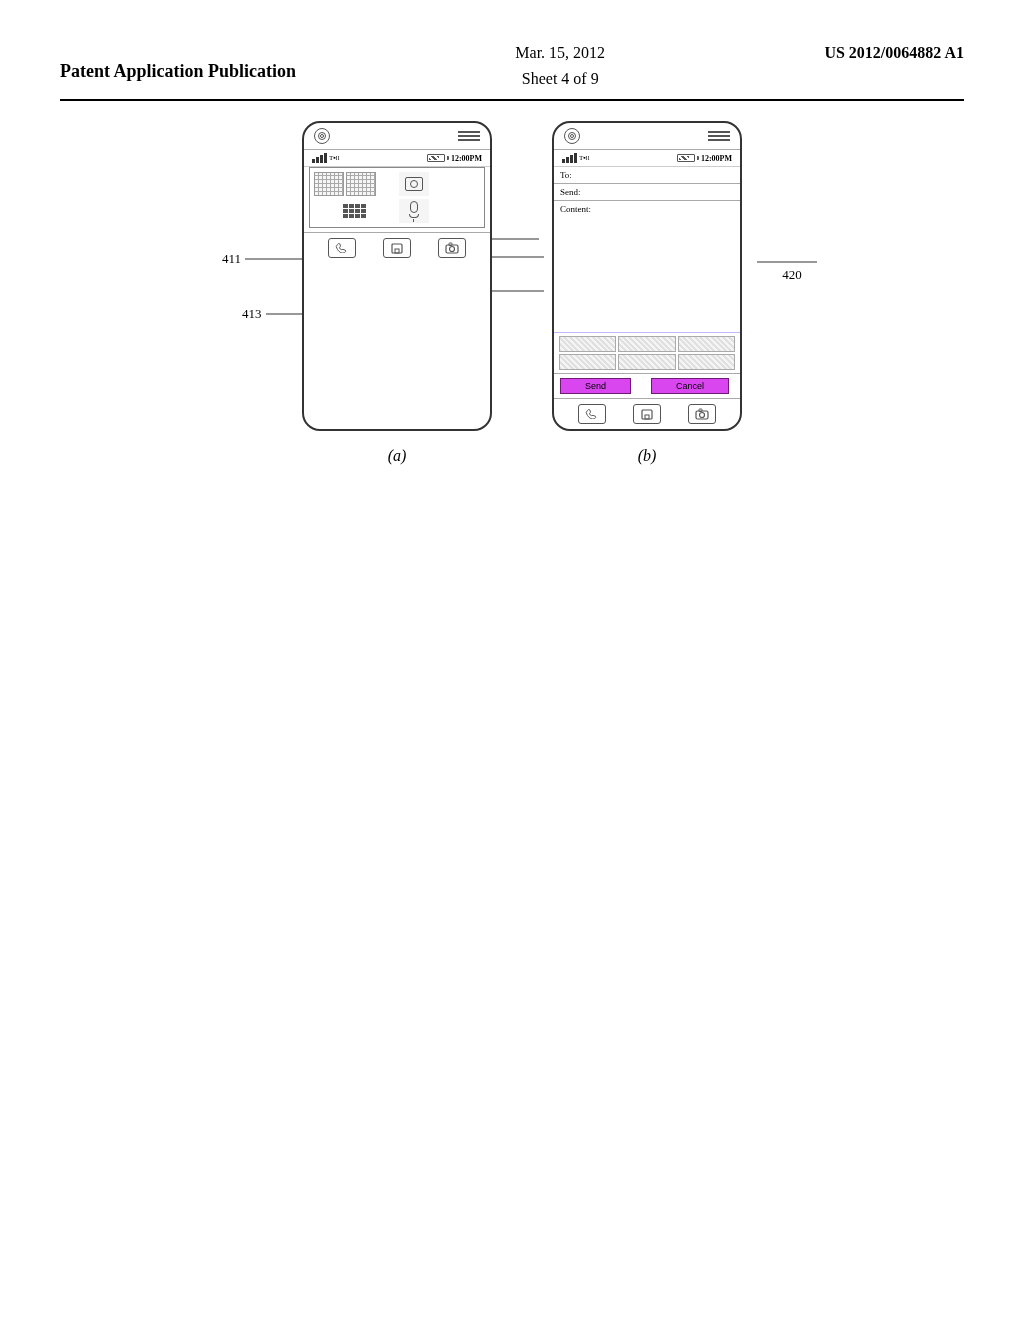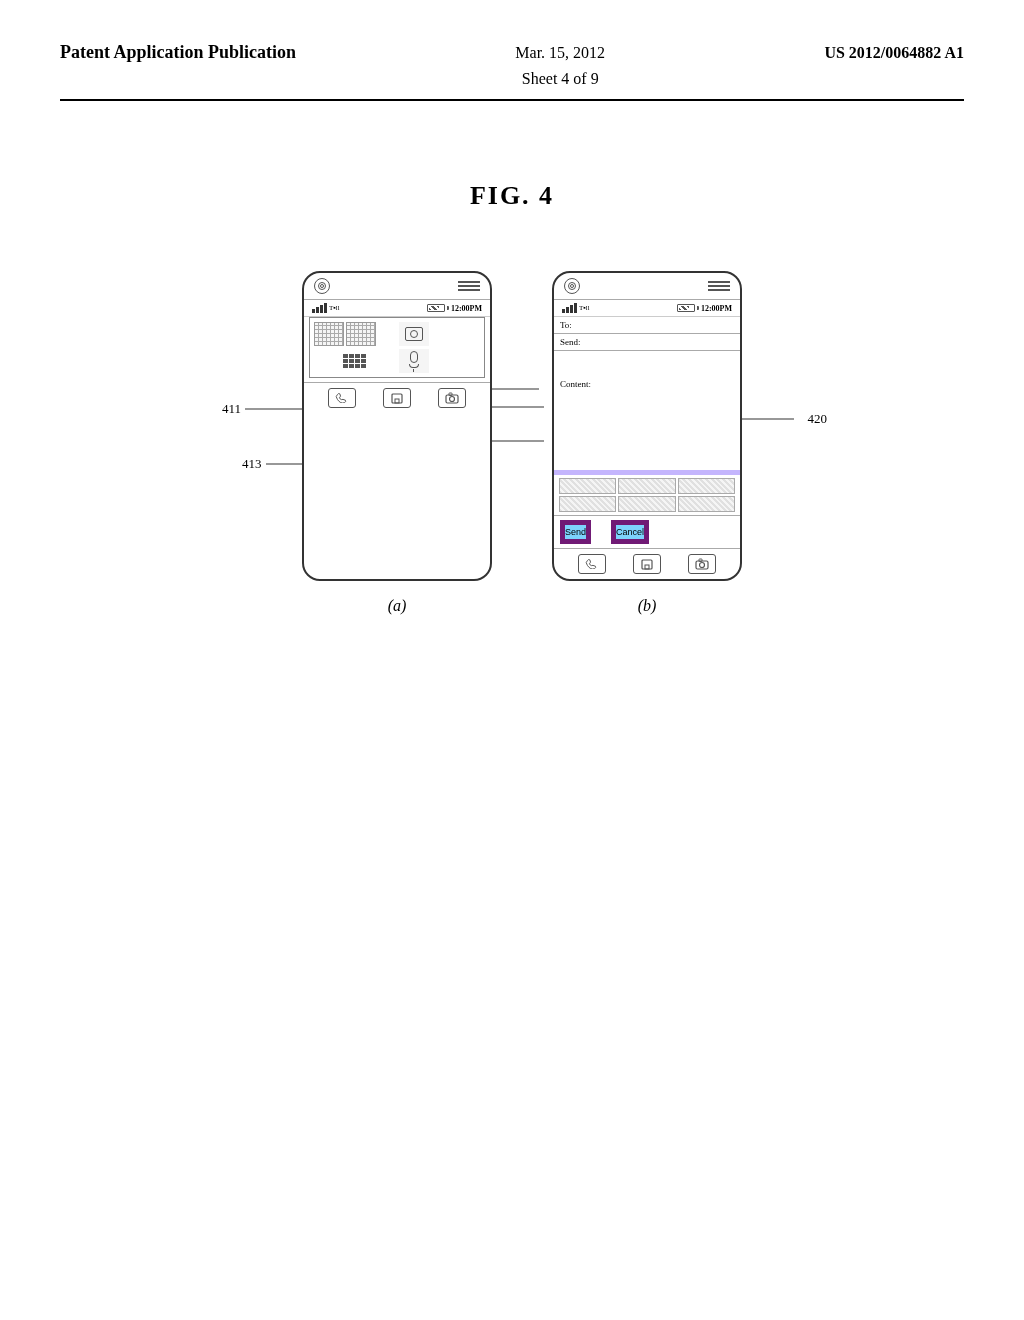--- a/index.html
+++ b/index.html
@@ -24,20 +24,21 @@
       justify-content: space-between;
       align-items: flex-start;
       border-bottom: 2px solid #000;
       padding-bottom: 8px;
       margin-bottom: 8px;
     }
     .header-left {
       font-size: 18px;
       font-weight: bold;
       line-height: 1.4;
+      margin-top: 19px;
     }
     .header-center {
       font-size: 16px;
       text-align: center;
       line-height: 1.6;
     }
     .header-right {
       font-size: 16px;
       font-weight: bold;
       text-align: left;
@@ -294,25 +295,24 @@
       display: flex;
       flex-direction: column;
     }
     .msg-field-row {
       border-bottom: 1px solid #aaa;
       padding: 3px 6px;
       font-size: 9px;
     }
     .msg-content-area {
       flex: 1;
-      border-bottom: 5px solid #c4b5fd;
+      border-bottom: 1px solid #c4b5fd;
       padding: 3px 6px;
       font-size: 9px;
       min-height: 40px;
-      margin-top: 25px;
     }
 
     
     .kb-area-b {
       padding: 3px 5px;
       display: flex;
       flex-direction: column;
       gap: 2px;
     }
     .kb-row-b {
@@ -335,44 +335,43 @@
     
     .msg-actions {
       display: flex;
       justify-content: flex-start;
       gap: 20px;
       padding: 4px 6px;
       border-top: 1px solid #aaa;
     }
     .msg-btn {
       font-size: 9px;
-      border: 5px solid #701a75;
-      padding: 2px 0;
-      background: #7dd3fc;
+      border: 1px solid #701a75;
+      padding: 2px 24px;
+      background: #d946ef;
     }
   </style>
 </head>
 <body>
 
 <div class="page">
 
   <div class="header">
     <div class="header-left">
       <span>Patent Application Publication</span>
     </div>
     <div class="header-center">
       <div>Mar. 15, 2012</div>
       <div>Sheet 4 of 9</div>
     </div>
     <div class="header-right">
       <div>US 2012/0064882 A1</div>
     </div>
   </div>
 
-  <div class="figure-title">FIG.  4</div>
 
   <div class="diagram-container">
 
     <div class="phone-wrapper" style="position:relative; margin-left: 80px;">
 
       <div style="position:absolute; top:130px; left:-80px; font-size:13px; display:flex; align-items:center; gap:4px;">
         <span>411</span>
         <svg width="80" height="2">
             <line x1="0" y1="1" x2="70" y2="1" stroke="#333" stroke-width="1.2"></line>
             <polygon points="70,0 80,1 70,2" fill="#333"></polygon>
@@ -509,21 +508,21 @@
             </svg>
           </div>
         </div>
       </div>
 
       <div class="phone-label">(a)</div>
     </div>
 
     <div class="phone-wrapper" style="position:relative; margin-right: 60px;">
 
-      <div style="position:absolute; top:140px; right:-85px; font-size:13px; display:flex; align-items:center; gap:4px;">
+      <div style="position:absolute; top:140px; right:-85px; font-size:13px; display:flex; align-items:center; gap:4px;flex-direction:column;">
         <svg width="70" height="2">
             <line x1="0" y1="1" x2="60" y2="1" stroke="#333" stroke-width="1.2"></line>
           </svg>
         <span>420</span>
       </div>
 
       <div class="phone">
 
         <div class="phone-top-bar">
           <div class="phone-icon-circle">

